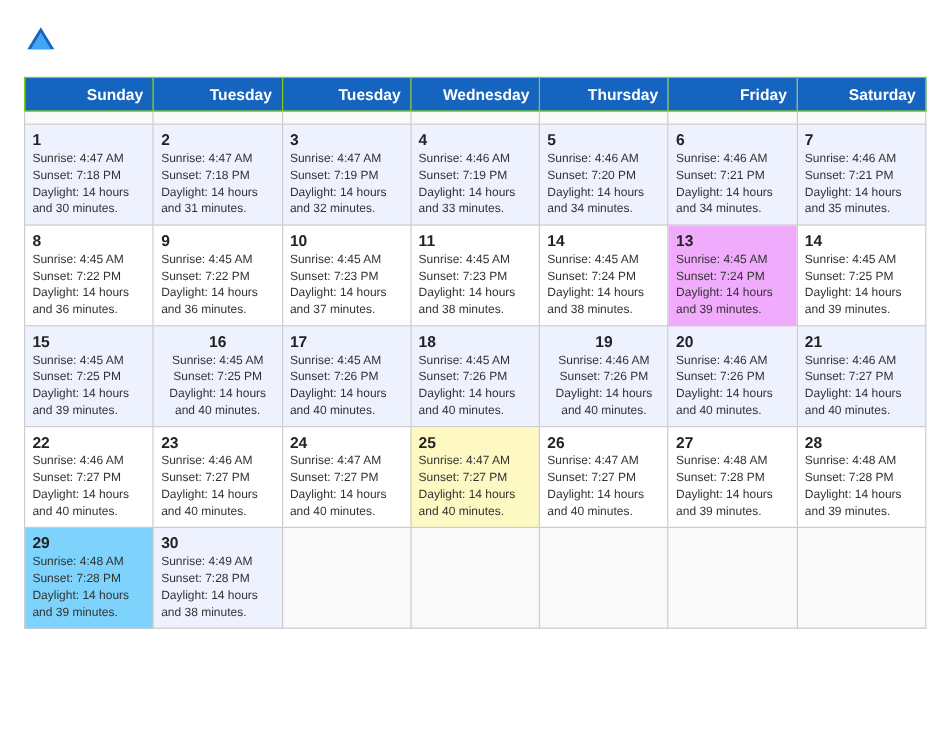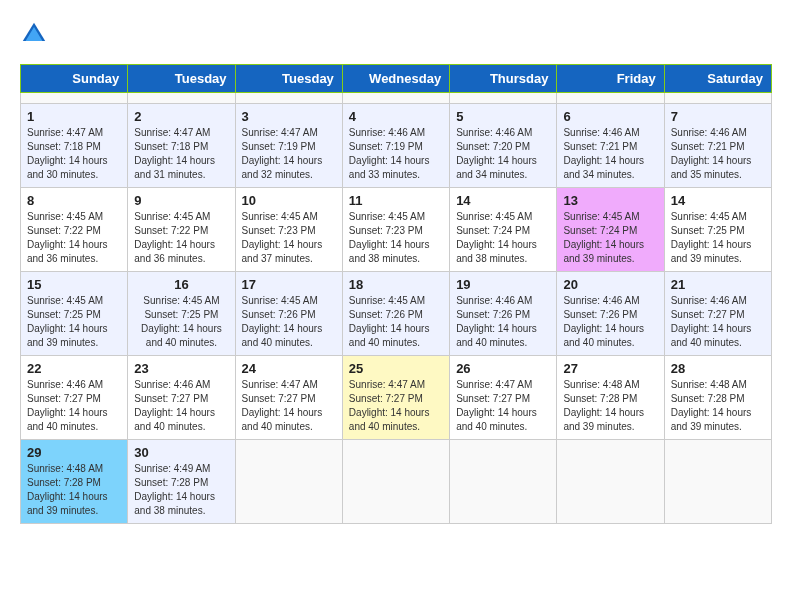--- a/index.html
+++ b/index.html
@@ -257,21 +257,21 @@
 Daylight: 14 hours
 and 40 minutes.</div>
         </td>
         <td style="background-color: rgb(238, 242, 255);">
           <span class="day-num">18</span>
           <div class="cell-content" style="white-space: pre-line;">Sunrise: 4:45 AM
 Sunset: 7:26 PM
 Daylight: 14 hours
 and 40 minutes.</div>
         </td>
-        <td style="background-color: rgb(238, 242, 255);">
+        <td style="background-color: rgb(238, 242, 255); text-align: center;">
           <span class="day-num">19</span>
           <div class="cell-content" style="white-space: pre-line;">Sunrise: 4:46 AM
 Sunset: 7:26 PM
 Daylight: 14 hours
 and 40 minutes.</div>
         </td>
         <td style="background-color: rgb(238, 242, 255);">
           <span class="day-num">20</span>
           <div class="cell-content" style="white-space: pre-line;">Sunrise: 4:46 AM
 Sunset: 7:26 PM

